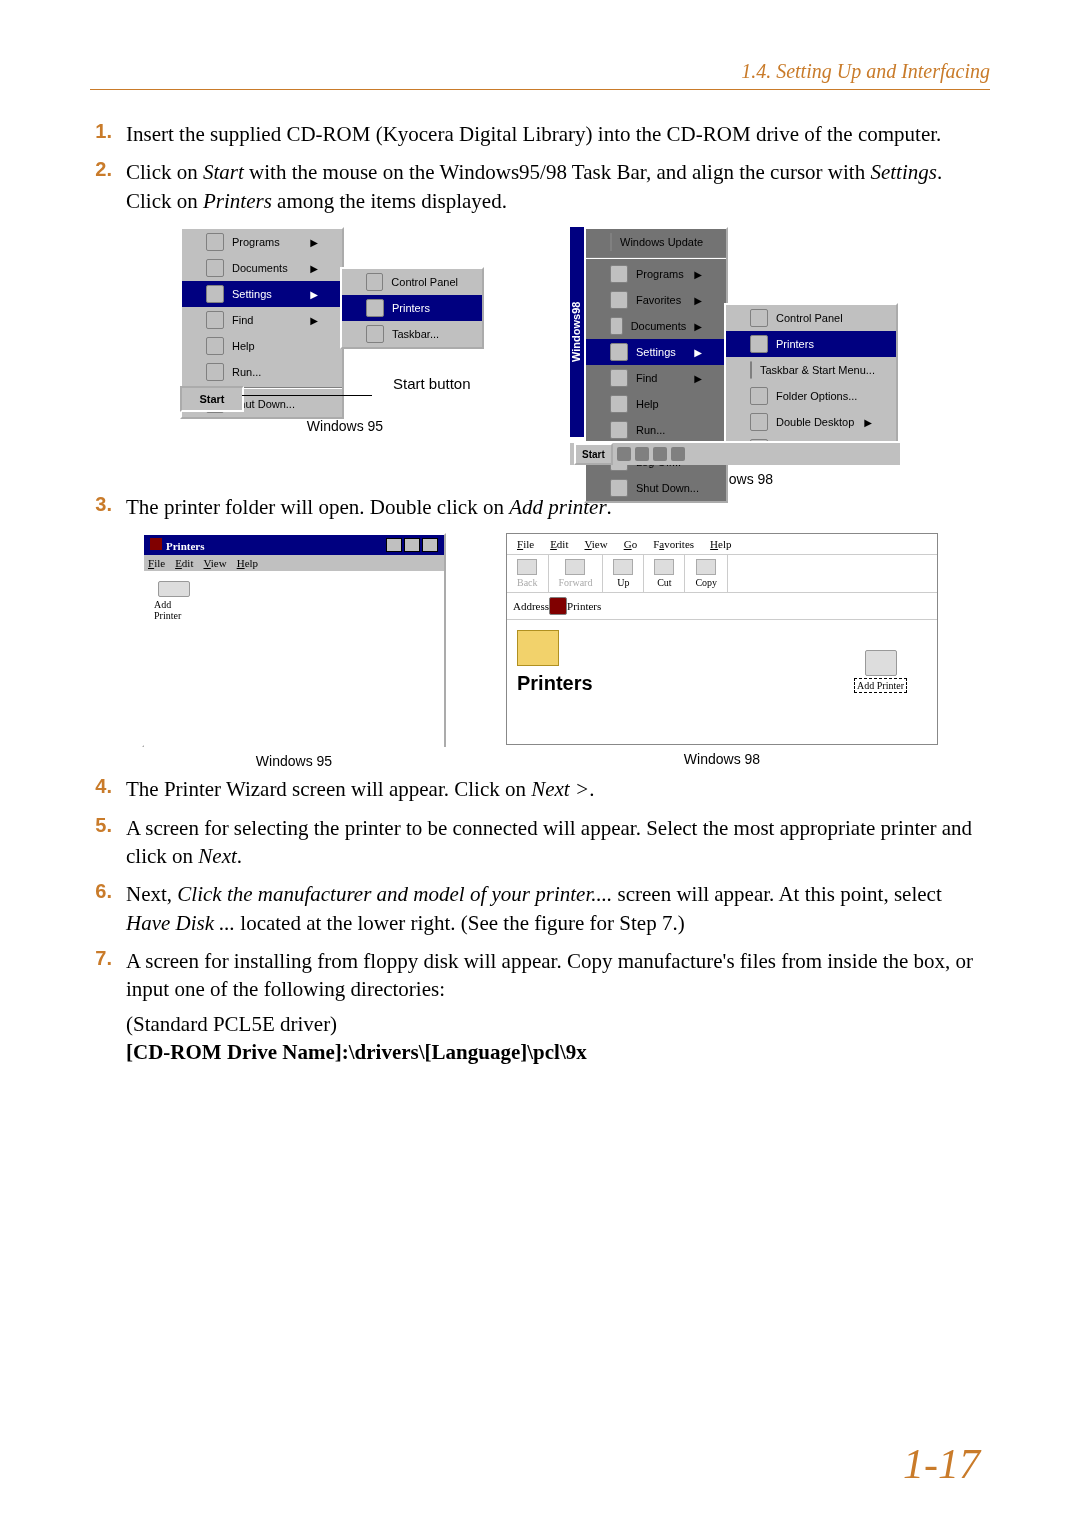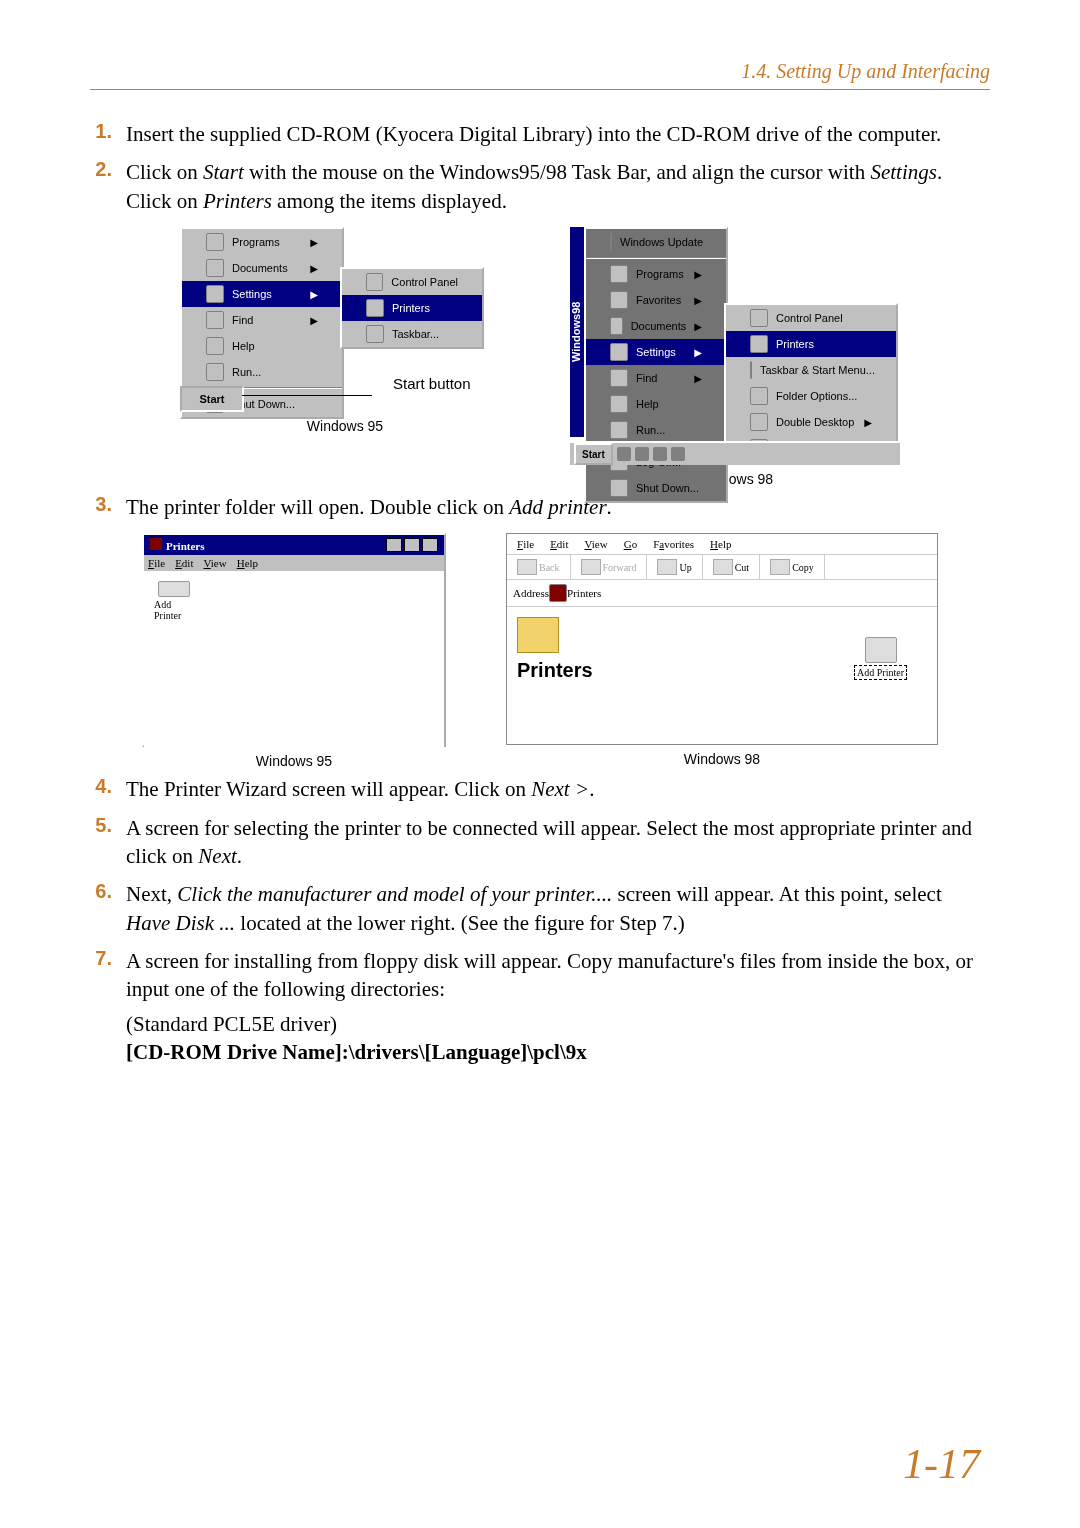--- a/index.html
+++ b/index.html
@@ -171,21 +171,21 @@
 }
 .printer-glyph { width:30px; height:24px; background:#ddd; border:1px solid #999; border-radius:2px; }
 
 
 .pw98 {
   width: 430px; height: 210px; background:#fff; border:1px solid #888; position:relative;
   font-size:11px;
 }
 .pw98 .menubar { background:#fff; border-bottom:1px solid #ccc; padding:4px 10px; display:flex; gap:16px; }
 .pw98-tool { display:flex; border-bottom:1px solid #ccc; }
-.tool-cell { padding:4px 10px; border-right:1px solid #ccc; text-align:right; font-size:10px; display:flex; flex-direction:row; align-items:center; gap:2px; }
+.tool-cell { padding:4px 10px; border-right:1px solid #ccc; text-align:right; font-size:10px; display:flex; flex-direction:column; align-items:center; gap:2px; }
 .tool-cell.disabled { color:#aaa; }
 .tool-ico { width:18px; height:14px; background:#ddd; border:1px solid #aaa; }
 .addr { padding:4px 6px; display:flex; gap:0; align-items:center; border-bottom:1px solid #ccc; }
 .pw98-body { display:flex; padding:10px; gap:30px; align-items:flex-start; }
 .pw98-left { display:flex; flex-direction:column; align-items:flex-start; gap:6px; }
 .pw98-left .folder-ico { width:40px; height:34px; background:#f2d26b; border:1px solid #b09020; }
 .pw98-left .pt { font-family: Arial; font-size:20px; font-weight:bold; }
 .pw98-right { display:flex; flex-direction:column; align-items:center; font-size:10px; gap:2px; margin-left:auto; margin-right:20px; margin-top:20px; }
 .sel-box { border:1px dashed #000; padding:1px 2px; }
 

